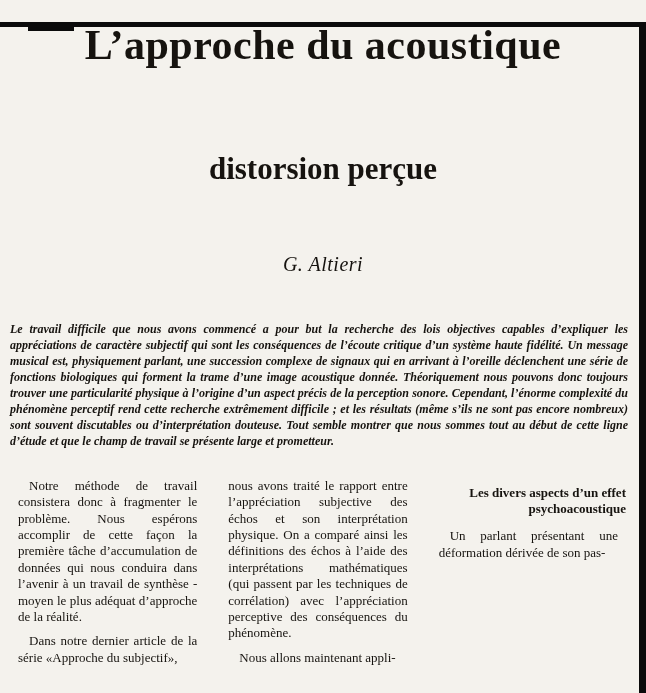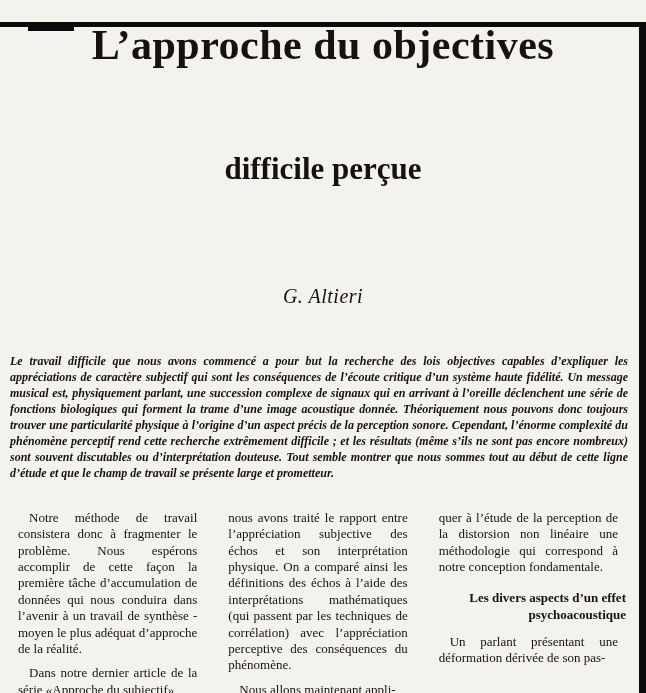--- a/index.html
+++ b/index.html
@@ -47,21 +47,21 @@
     line-height: 1.1;
   }
   .subtitle {
     margin: 46px 34px 0 34px;
     text-align: center;
     font-size: 31px;
     font-weight: bold;
     line-height: 1.18;
   }
   .author {
-    margin: 98px 34px 0 34px;
+    margin: 66px 34px 0 34px;
     text-align: center;
     font-style: italic;
     font-size: 20px;
     letter-spacing: 0.5px;
   }
   .abstract {
     margin: 46px 18px 0 10px;
     font-style: italic;
     font-weight: bold;
     font-size: 12px;
@@ -95,44 +95,43 @@
 </style>
 </head>
 <body>
 
 <div class="page">
 
   <div class="scan-top"></div>
   <div class="scan-top-notch"></div>
   <div class="scan-right"></div>
 
-  <h1 class="title">L’approche du objectives</h1>
+  <h1 class="title">L’approche du acoustique</h1>
 
   <h2 class="subtitle">
     <br>
-    <span>difficile perçue</span>
+    <span>distorsion perçue</span>
   </h2>
 
   <div class="author">G. Altieri</div>
 
   <p class="abstract">Le travail difficile que nous avons commencé a pour but la recherche des lois objectives capables d’expliquer les appréciations de caractère subjectif qui sont les conséquences de l’écoute critique d’un système haute fidélité. Un message musical est, physiquement parlant, une succession complexe de signaux qui en arrivant à l’oreille déclenchent une série de fonctions biologiques qui forment la trame d’une image acoustique donnée. Théoriquement nous pouvons donc toujours trouver une particularité physique à l’origine d’un aspect précis de la perception sonore. Cependant, l’énorme complexité du phénomène perceptif rend cette recherche extrêmement difficile ; et les résultats (même s’ils ne sont pas encore nombreux) sont souvent discutables ou d’interprétation douteuse. Tout semble montrer que nous sommes tout au début de cette ligne d’étude et que le champ de travail se présente large et prometteur.</p>
 
   <div class="columns">
 
     <div class="col">
       <p class="indent">Notre méthode de travail consistera donc à fragmenter le problème. Nous espérons accomplir de cette façon la première tâche d’accumulation de données qui nous conduira dans l’avenir à un travail de synthèse - moyen le plus adéquat d’approche de la réalité.</p>
       <p class="indent">Dans notre dernier article de la série «Approche du subjectif»,</p>
     </div>
 
     <div class="col">
       <p>nous avons traité le rapport entre l’appréciation subjective des échos et son interprétation physique. On a comparé ainsi les définitions des échos à l’aide des interprétations mathématiques (qui passent par les techniques de corrélation) avec l’appréciation perceptive des conséquences du phénomène.</p>
       <p class="indent">Nous allons maintenant appli-</p>
     </div>
 
     <div class="col">
-      <p>quer à l’étude de la perception de la distorsion non linéaire une méthodologie qui correspond à notre conception fondamentale.</p>
       <h3 class="section-heading">Les divers aspects d’un effet psychoacoustique</h3>
       <p class="indent">Un parlant présentant une déformation dérivée de son pas-</p>
     </div>
 
   </div>
 
 </div>
 
 </body></html>

